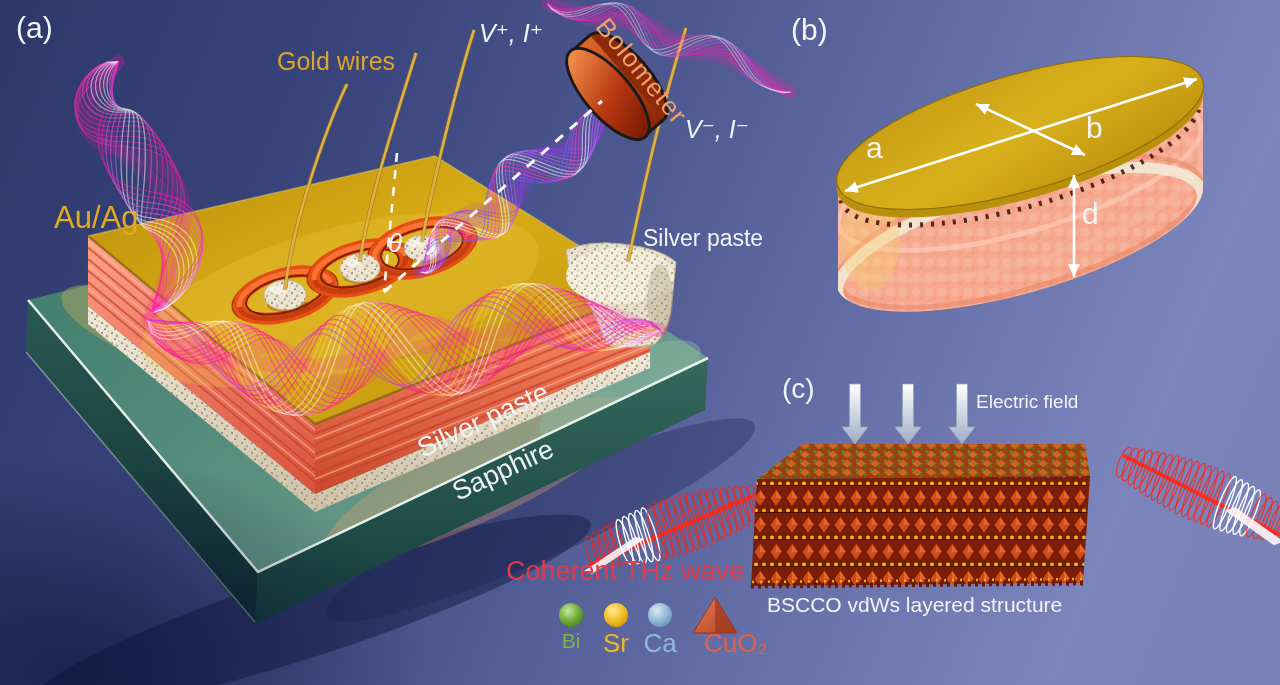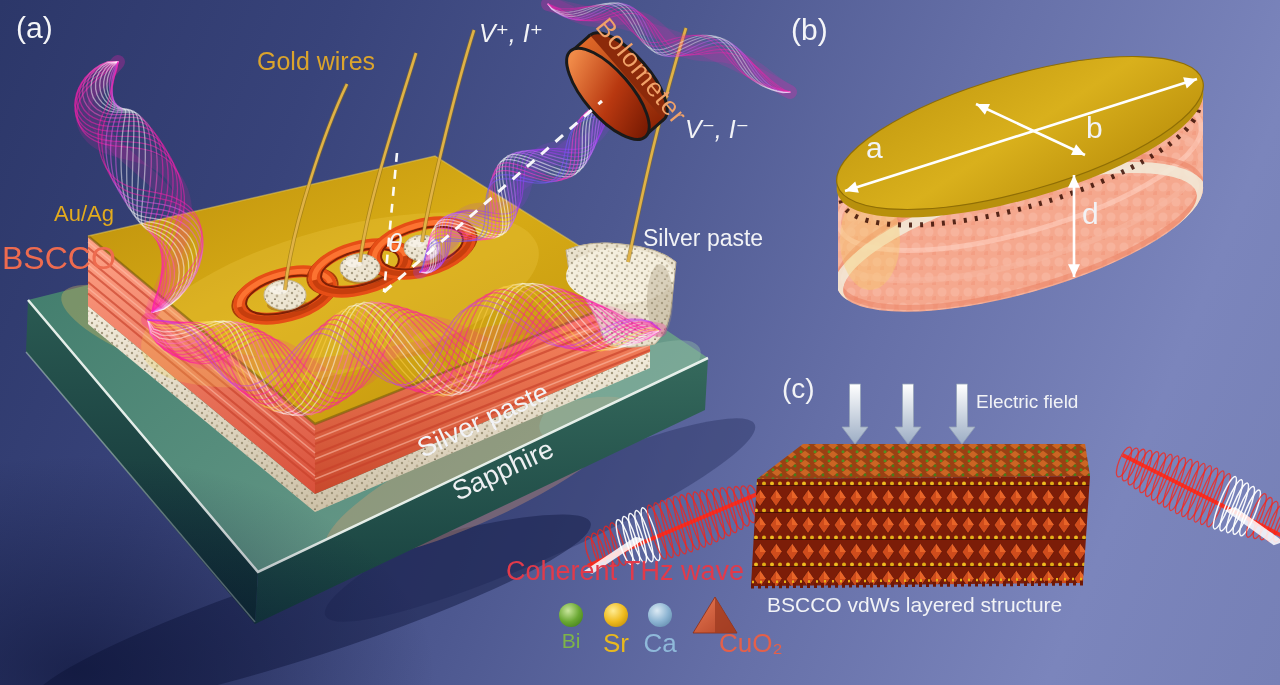--- a/index.html
+++ b/index.html
@@ -426,36 +426,35 @@
   <circle cx="616" cy="615" r="12" fill="url(#sphYellow)"></circle>
   <circle cx="660" cy="615" r="12" fill="url(#sphBlue)"></circle>
   <g>
     <polygon points="715,597 693,633 737,633" fill="url(#triGrad)" stroke="#8a2c14" stroke-width=".8"></polygon>
     <polygon points="715,597 737,633 715,633" fill="#a03c22" opacity=".8"></polygon>
   </g>
 </g>
 </svg>
 
 <div class="lbl panel-letter" style="left:16px;top:12px;">(a)</div>
-<div class="lbl" style="left:257px;top:48px;font-size:25px;color:#dba42c;">Gold wires</div>
+<div class="lbl" style="left:277px;top:48px;font-size:25px;color:#dba42c;">Gold wires</div>
 <div class="lbl it" style="left:479px;top:20px;font-size:25px;">V⁺, I⁺</div>
 <div class="lbl" style="left:601px;top:8px;font-size:26px;color:#f0a168;letter-spacing:1px;transform:rotate(51deg);transform-origin:0 50%;">Bolometer</div>
 <div class="lbl it" style="left:685px;top:116px;font-size:25px;">V⁻, I⁻</div>
 <div class="lbl" style="left:643px;top:226px;font-size:23px;">Silver paste</div>
-<div class="lbl" style="left:54px;top:202px;font-size:22px;color:#e3ab1d;">Au/Ag</div>
-<div class="lbl" style="left:2px;top:242px;font-size:32px;color:#ee6b4f;">BSCCO</div>
+<div class="lbl" style="left:54px;top:202px;font-size:31px;color:#e3ab1d;">Au/Ag</div>
 <div class="lbl ctr rot" style="left:393px;top:406px;width:180px;font-size:27px;transform:rotate(-25deg);">Silver paste</div>
 <div class="lbl ctr rot" style="left:428px;top:456px;width:150px;font-size:27px;color:#eef0f2;transform:rotate(-25deg);">Sapphire</div>
 <div class="lbl it" style="left:388px;top:230px;font-size:26px;">θ</div>
 <div class="lbl" style="left:506px;top:557px;font-size:27px;color:#e23a4a;">Coherent THz wave</div>
 
 <div class="lbl ctr" style="left:556px;top:630px;width:30px;font-size:21px;color:#7db448;">Bi</div>
 <div class="lbl ctr" style="left:600px;top:630px;width:32px;font-size:26px;color:#e9b91e;">Sr</div>
 <div class="lbl ctr" style="left:643px;top:630px;width:34px;font-size:26px;color:#8fb9da;">Ca</div>
-<div class="lbl ctr" style="left:719px;top:630px;width:62px;font-size:26px;color:#e4604a;text-align:center;">CuO₂</div>
+<div class="lbl ctr" style="left:704px;top:630px;width:62px;font-size:26px;color:#e4604a;text-align:center;">CuO₂</div>
 
 <div class="lbl panel-letter" style="left:791px;top:14px;">(b)</div>
 <div class="lbl" style="left:866px;top:132px;font-size:30px;">a</div>
 <div class="lbl" style="left:1086px;top:112px;font-size:30px;">b</div>
 <div class="lbl" style="left:1082px;top:198px;font-size:30px;">d</div>
 
 <div class="lbl" style="left:782px;top:374px;font-size:28px;">(c)</div>
 <div class="lbl" style="left:976px;top:392px;font-size:19px;">Electric field</div>
 <div class="lbl" style="left:767px;top:594px;font-size:21px;">BSCCO vdWs layered structure</div>
 

